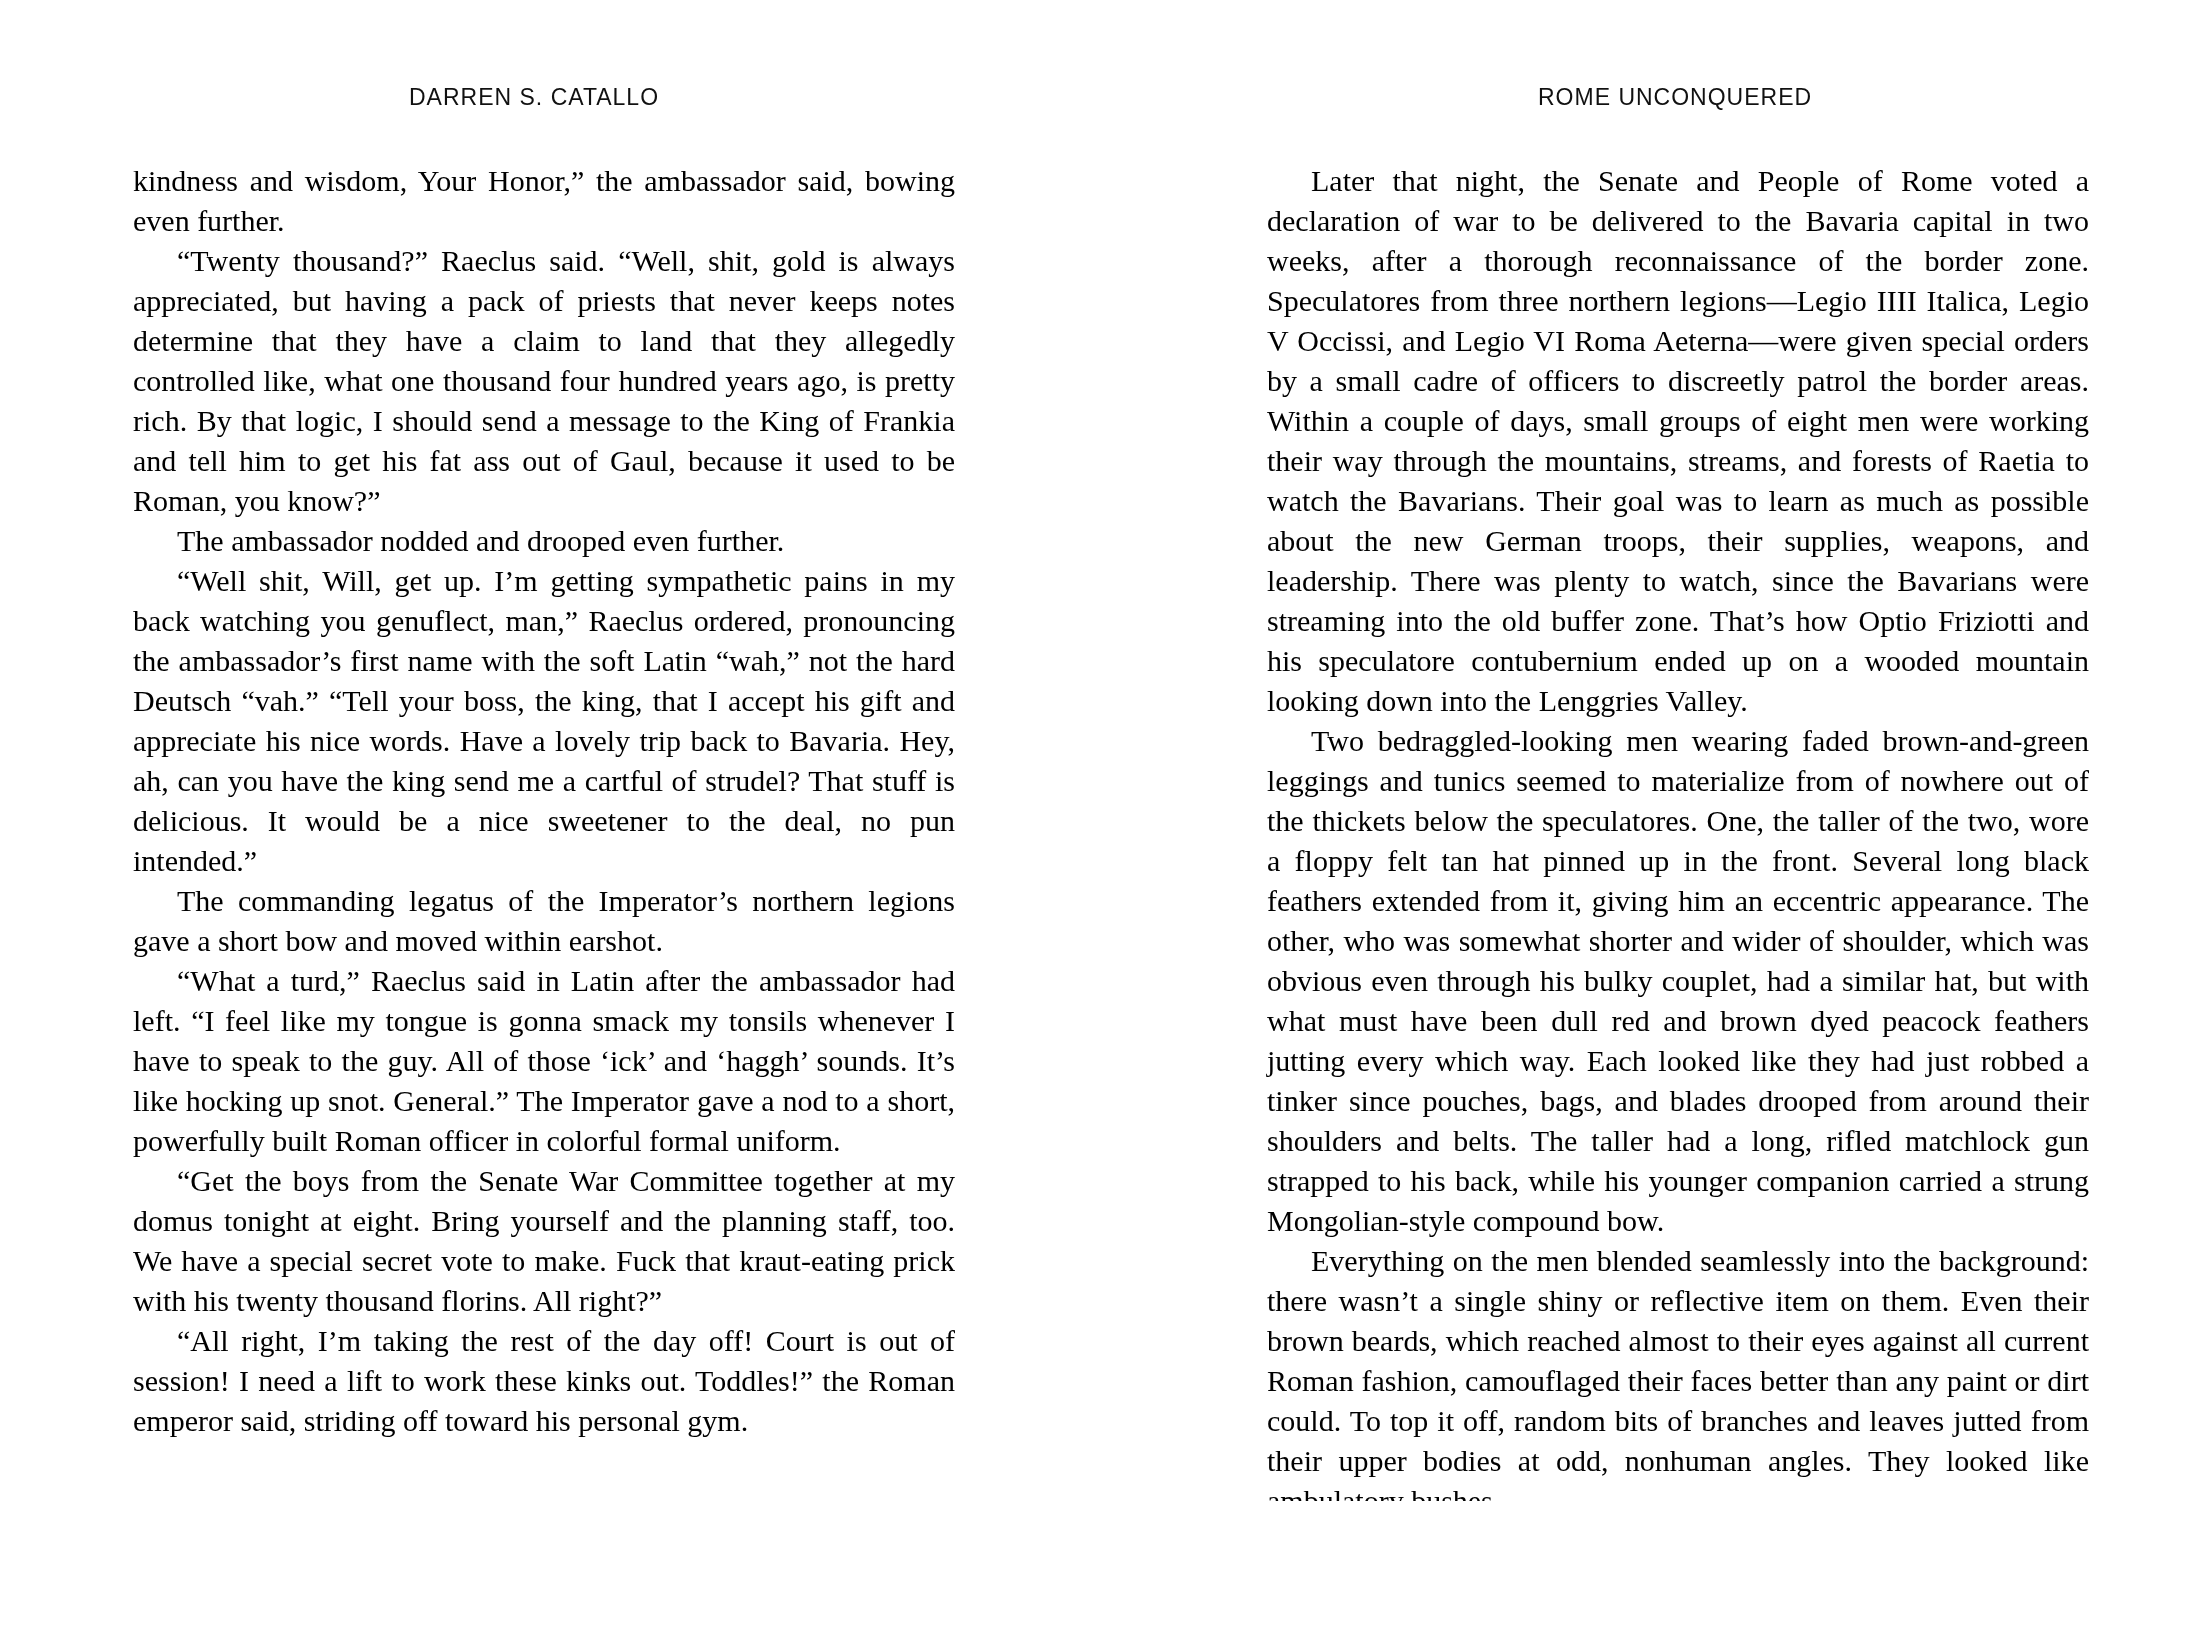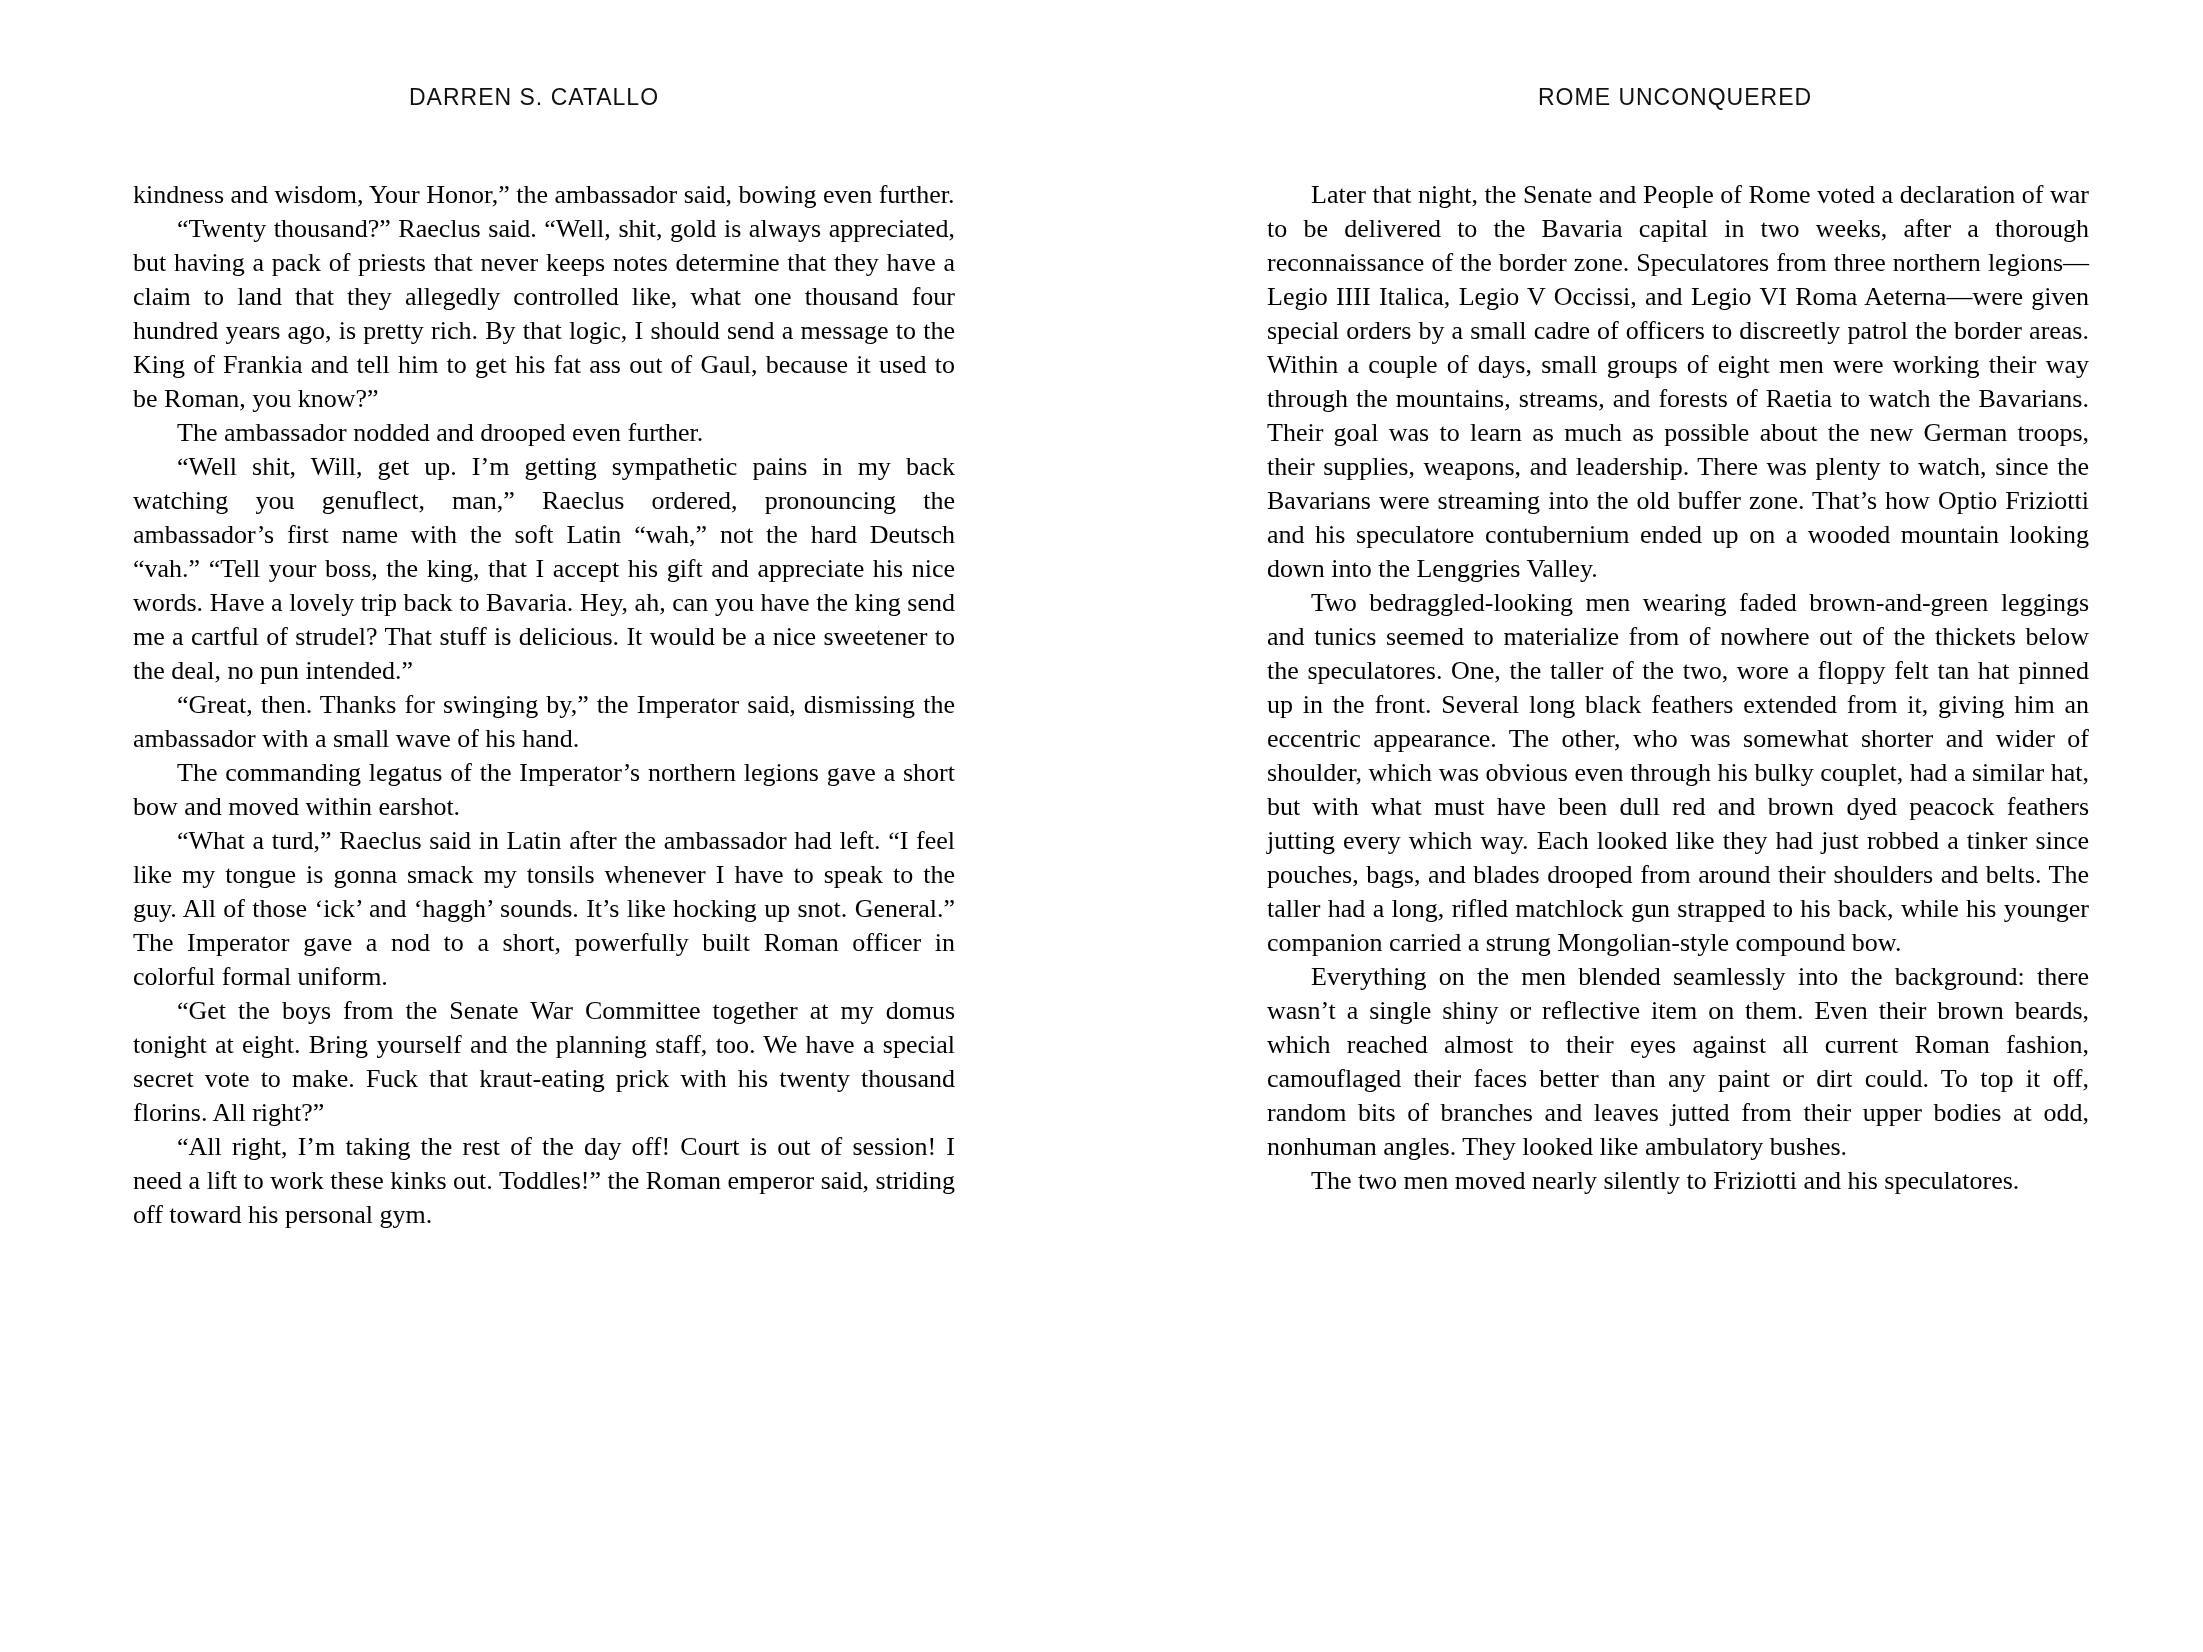--- a/index.html
+++ b/index.html
@@ -26,26 +26,26 @@
     letter-spacing: 1px;
     color: #111111;
     white-space: nowrap;
   }
   .runhead-verso { left: 409px; }
   .runhead-recto { left: 1538px; }
 
   
   .column {
     position: absolute;
-    top: 178px;
+    top: 161px;
     width: 822px;
     text-align: justify;
     text-justify: inter-word;
-    font-size: 26px;
-    line-height: 34px;
+    font-size: 30px;
+    line-height: 40px;
     -webkit-hyphens: manual;
     hyphens: manual;
   }
   .col-left  { left: 133px; }
   .col-right { left: 1267px; }
 
   .column p {
     margin: 0;
     text-indent: 44px;
   }
@@ -75,21 +75,20 @@
 
   <div class="runhead runhead-verso">DARREN S. CATALLO</div>
 
   <div class="runhead runhead-recto">ROME UNCONQUERED</div>
 
   <div class="column col-left">
       <p class="noindent">kindness and wisdom, Your Honor,” the ambassador said, bowing even further.</p>
       <p>“Twenty thousand?” Raeclus said. “Well, shit, gold is always appreciated, but having a pack of priests that never keeps notes determine that they have a claim to land that they allegedly controlled like, what one thousand four hundred years ago, is pretty rich. By that logic, I should send a message to the King of Frankia and tell him to get his fat ass out of Gaul, because it used to be Roman, you know?”</p>
       <p>The ambassador nodded and drooped even further.</p>
       <p>“Well shit, Will, get up. I’m getting sympathetic pains in my back watching you genuflect, man,” Raeclus ordered, pronouncing the ambassador’s first name with the soft Latin “wah,” not the hard Deutsch “vah.” “Tell your boss, the king, that I accept his gift and appreciate his nice words. Have a lovely trip back to Bavaria. Hey, ah, can you have the king send me a cartful of strudel? That stuff is delicious. It would be a nice sweetener to the deal, no pun intended.”</p>
-      <p>“Great, then. Thanks for swinging by,” the Imperator said, dismissing the ambassador with a small wave of his hand.</p>
       <p>The commanding legatus of the Imperator’s northern legions gave a short bow and moved within earshot.</p>
       <p>“What a turd,” Raeclus said in Latin after the ambassador had left. “I feel like my tongue is gonna smack my tonsils whenever I have to speak to the guy. All of those ‘ick’ and ‘haggh’ sounds. It’s like hocking up snot. General.” The Imperator gave a nod to a short, powerfully built Roman officer in colorful formal uniform.</p>
       <p>“Get the boys from the Senate War Committee together at my domus tonight at eight. Bring yourself and the planning staff, too. We have a special secret vote to make. Fuck that kraut-eating prick with his twenty thousand florins. All right?”</p>
       <p>“All right, I’m taking the rest of the day off! Court is out of session! I need a lift to work these kinks out. Toddles!” the Roman emperor said, striding off toward his personal gym.</p>
     </div>
 
   <div class="column col-right">
       <p>Later that night, the Senate and People of Rome voted a declaration of war to be delivered to the Bavaria capital in two weeks, after a thorough reconnaissance of the border zone. Speculatores from three northern legions—Legio IIII Italica, Legio V Occissi, and Legio VI Roma Aeterna—were given special orders by a small cadre of officers to discreetly patrol the border areas. Within a couple of days, small groups of eight men were working their way through the mountains, streams, and forests of Raetia to watch the Bavarians. Their goal was to learn as much as possible about the new German troops, their supplies, weapons, and leadership. There was plenty to watch, since the Bavarians were streaming into the old buffer zone. That’s how Optio Friziotti and his speculatore contubernium ended up on a wooded mountain looking down into the Lenggries Valley.</p>
       <p>Two bedraggled-looking men wearing faded brown-and-green leggings and tunics seemed to materialize from of nowhere out of the thickets below the speculatores. One, the taller of the two, wore a floppy felt tan hat pinned up in the front. Several long black feathers extended from it, giving him an eccentric appearance. The other, who was somewhat shorter and wider of shoulder, which was obvious even through his bulky couplet, had a similar hat, but with what must have been dull red and brown dyed peacock feathers jutting every which way. Each looked like they had just robbed a tinker since pouches, bags, and blades drooped from around their shoulders and belts. The taller had a long, rifled matchlock gun strapped to his back, while his younger companion carried a strung Mongolian-style compound bow.</p>
       <p>Everything on the men blended seamlessly into the background: there wasn’t a single shiny or reflective item on them. Even their brown beards, which reached almost to their eyes against all current Roman fashion, camouflaged their faces better than any paint or dirt could. To top it off, random bits of branches and leaves jutted from their upper bodies at odd, nonhuman angles. They looked like ambulatory bushes.</p>

